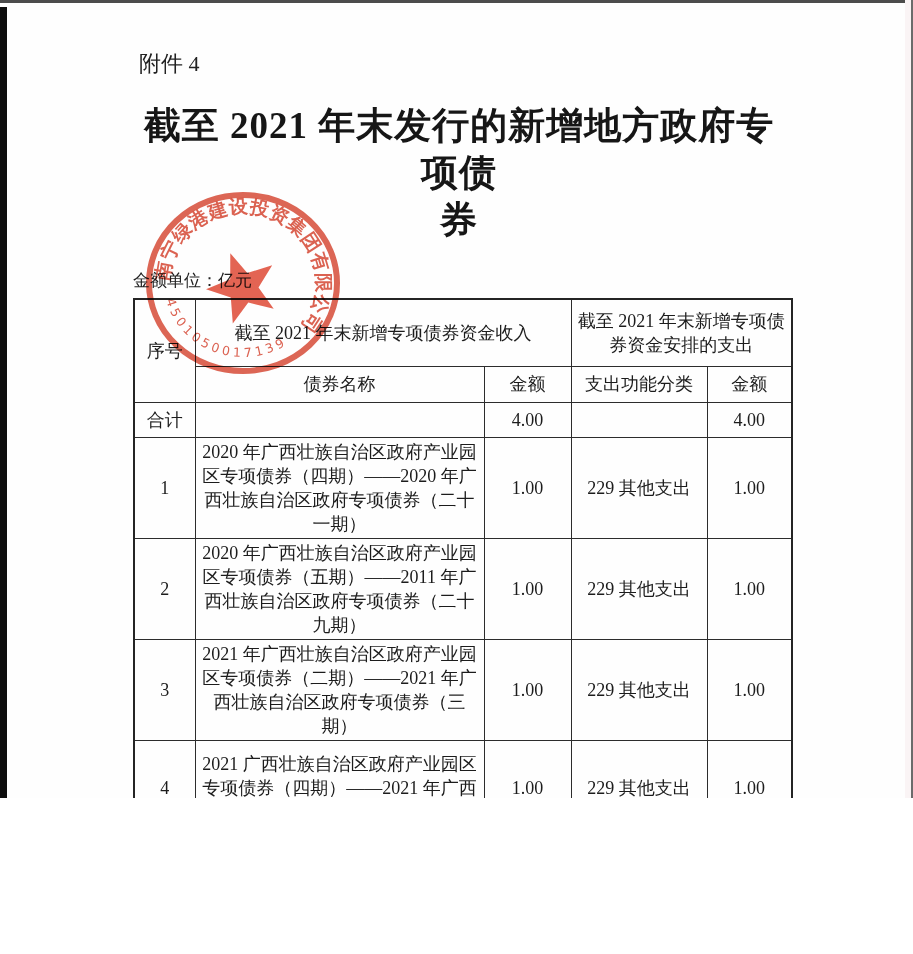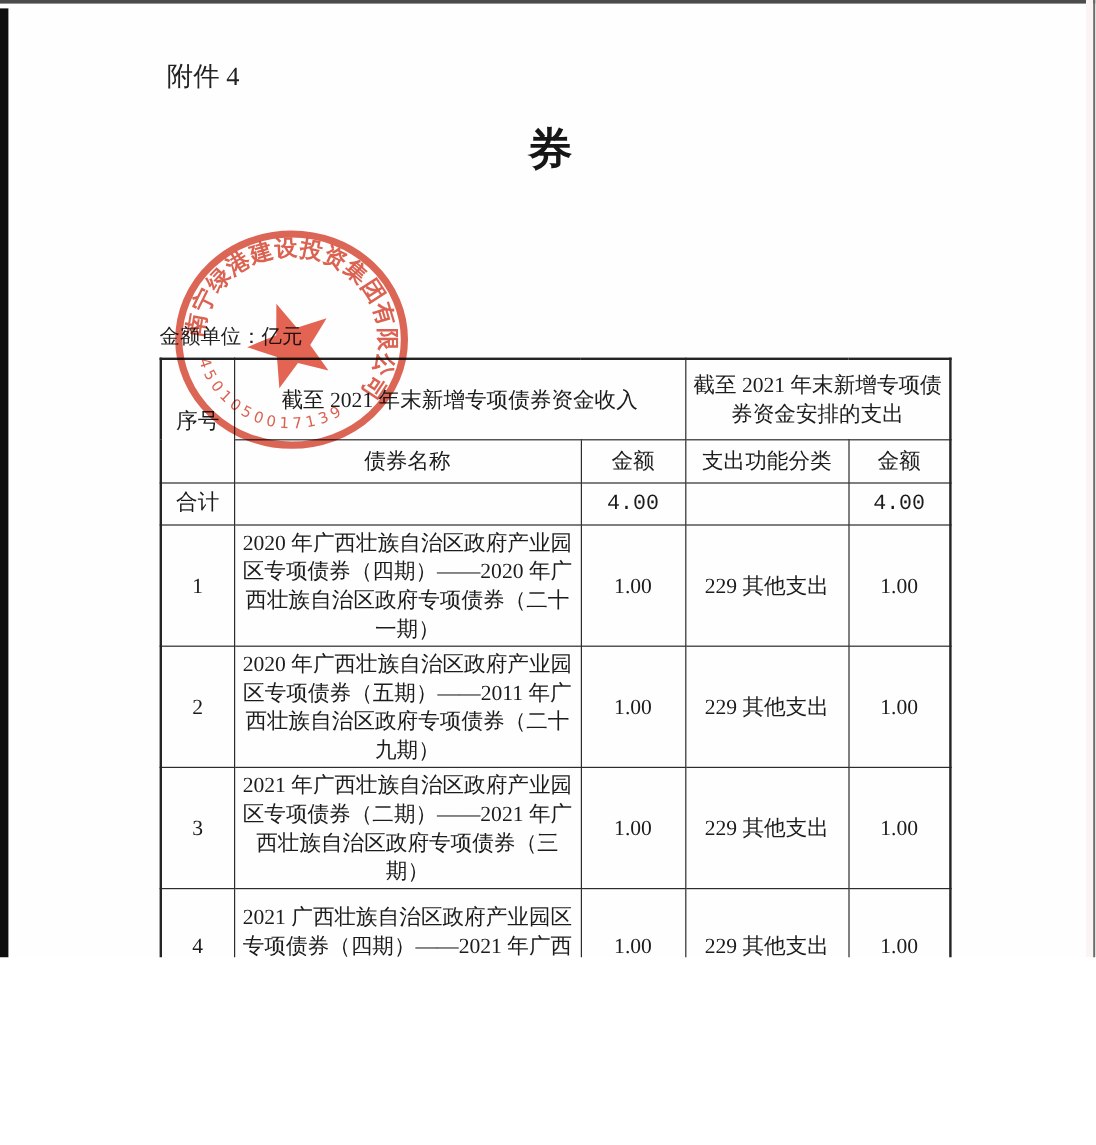--- a/index.html
+++ b/index.html
@@ -41,21 +41,21 @@
     border:1.6px solid #2c2c2c;
     font-weight:normal;
     text-align:center;vertical-align:middle;
     font-size:18px;line-height:24px;color:#1c1c1c;
     padding:2px 4px;
     overflow:hidden;
   }
   td.name-cell{padding:2px 9px;margin-left:36px;}
   tr.h1{height:67px;}
   tr.h2{height:36px;}
-  tr.total{height:35px;font-family:Liberation Mono, monospace;}
+  tr.total{height:35px;}
   tr.data{height:97px;}
 
   
   .seal{
     position:absolute;left:140px;top:185px;
     mix-blend-mode:multiply;opacity:0.93;
   }
   .seal text{
     font-family:"Liberation Serif","DejaVu Serif",serif;
   }
@@ -69,20 +69,21 @@
 
   <div class="scan-top"></div>
   <div class="scan-left"></div>
   <div class="scan-left-thin"></div>
   <div class="scan-right-pink"></div>
   <div class="scan-right"></div>
 
   <div class="attachment">附件 4</div>
 
   <div class="doc-title">
+    <div>截至 2021 年末发行的新增地方政府专项债</div>
     <div>券</div>
   </div>
 
   <div class="unit-note">金额单位：亿元</div>
 
   <table class="bond-table">
     <colgroup>
       <col style="width:61px">
       <col style="width:289px">
       <col style="width:87px">

